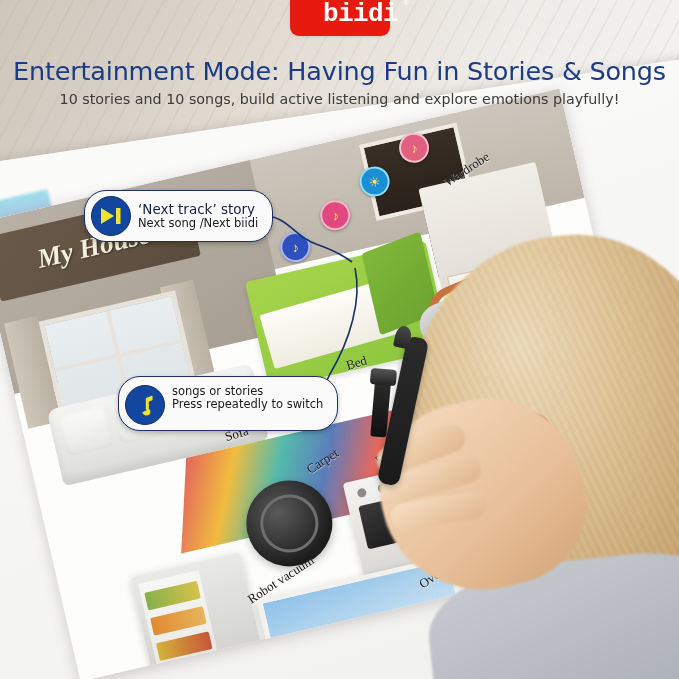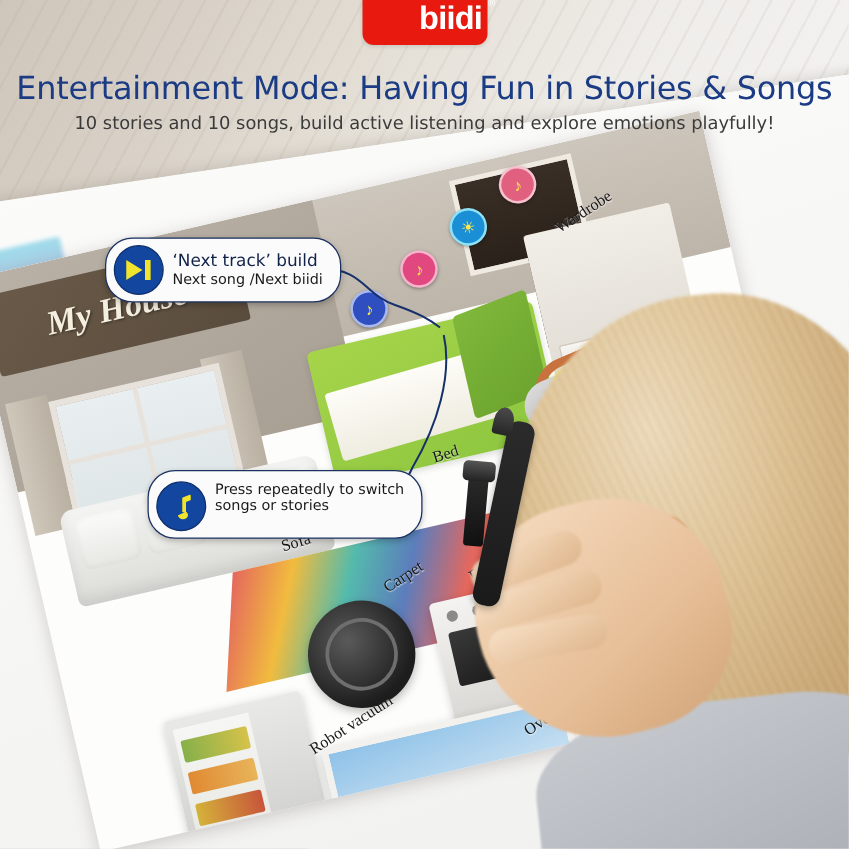--- a/index.html
+++ b/index.html
@@ -46,21 +46,21 @@
   
   .logo{
     position:absolute;left:290px;top:-14px;width:100px;height:50px;
     background:#e8190f;border-radius:0 0 9px 9px;
     box-shadow:0 1px 3px rgba(0,0,0,.10);
     display:flex;align-items:flex-end;justify-content:center;
   }
   .logo-text{
     color:#fff;font-size:26px;font-weight:bold;letter-spacing:-.6px;
     line-height:1;padding-bottom:9px;position:relative;
-    font-family:Liberation Sans, sans-serif;
+    font-family:Liberation Mono, monospace;
     margin-left:41px;
   }
   .logo-r{
     position:absolute;right:-10px;top:-2px;font-size:8px;font-weight:normal;
   }
   .headline{
     position:absolute;left:0;right:0;top:56px;text-align:center;
     font-size:25.5px;color:#1b3c84;font-weight:500;
     letter-spacing:-.2px;white-space:nowrap;
     font-family:"DejaVu Sans", sans-serif;
@@ -458,34 +458,34 @@
   </svg>
 
   <div class="callout" style="left:84px;top:190px;">
     <div class="co-icon">
       <svg width="22" height="18" viewBox="0 0 22 18">
         <polygon points="1,1 14,9 1,17" fill="#f2e42c"></polygon>
         <rect x="16" y="1" width="4.5" height="16" fill="#f2e42c"></rect>
       </svg>
     </div>
     <div class="co-txt">
-      <div class="co-title">‘Next track’ build</div>
+      <div class="co-title">‘Next track’ story</div>
       <div class="co-sub">Next song /Next biidi</div>
     </div>
   </div>
 
   <div class="callout" style="left:118px;top:376px;align-items:flex-start;padding-top:8px;">
     <div class="co-icon">
       <svg width="20" height="22" viewBox="0 0 20 22">
         <path d="M8 18 A3.4 2.8 0 1 0 11.4 15.2 L11.4 4.6 L17 2.4 L17 5.6 L13.2 7.2 L13.2 15.6" fill="#f2e42c" stroke="#f2e42c" stroke-width="1.2" stroke-linejoin="round"></path>
       </svg>
     </div>
     <div class="co-txt">
+      <div class="co-sub">songs or stories</div>
       <div class="co-sub">Press repeatedly to switch</div>
-      <div class="co-sub">songs or stories</div>
     </div>
   </div>
 
   <div class="logo">
     <span class="logo-text">
       <span>biidi</span>
       <span class="logo-r">®</span>
     </span>
   </div>
   <div class="headline">Entertainment Mode: Having Fun in Stories &amp; Songs</div>

